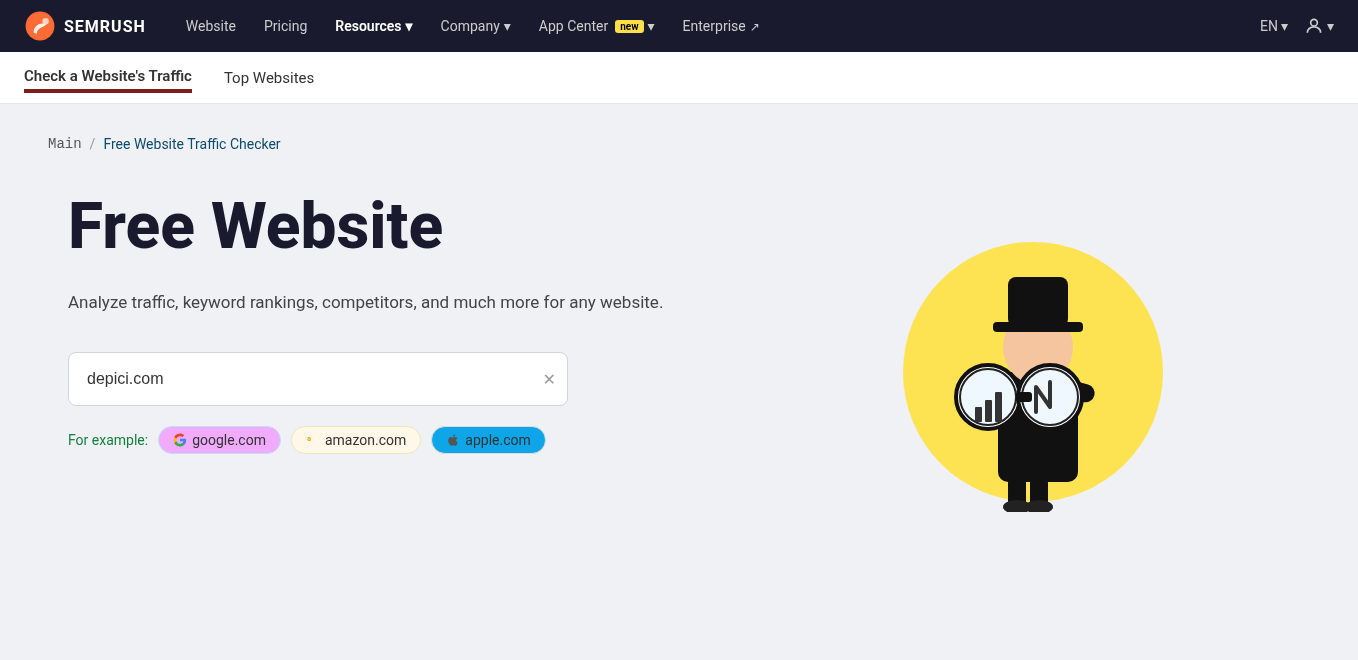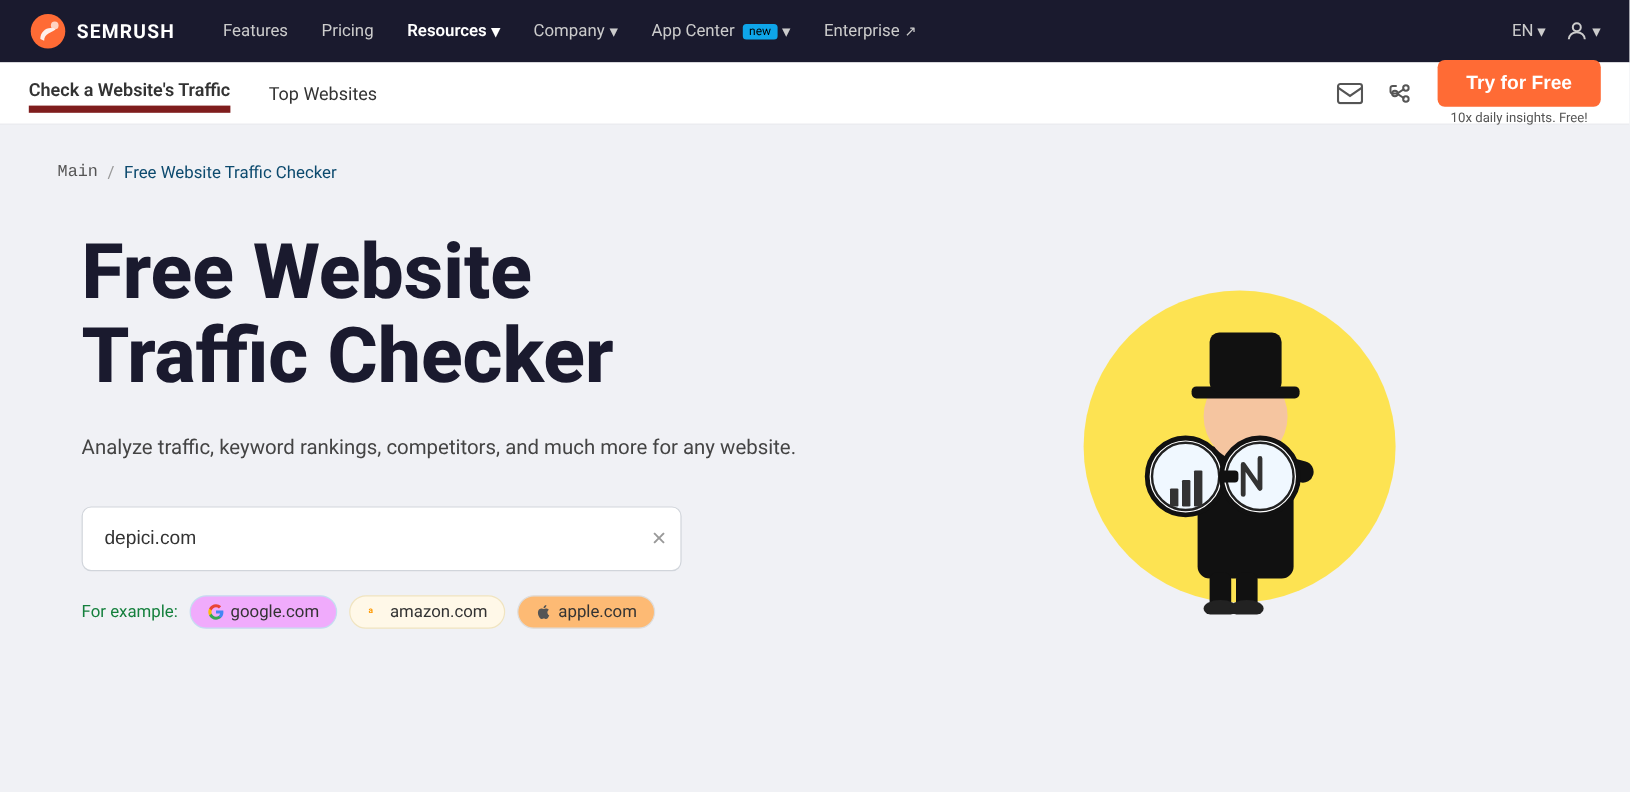--- a/index.html
+++ b/index.html
@@ -40,24 +40,24 @@
       color: #ccc;
       font-size: 14px;
       cursor: pointer;
       display: flex;
       align-items: center;
       gap: 4px;
       white-space: nowrap;
     }
     .nav-item.active { color: white; font-weight: 600; }
     .nav-badge {
-      background: #0ea5e9;
+      background: #fde047;
       color: #000;
       font-size: 10px;
-      font-weight: 400;
+      font-weight: 700;
       padding: 1px 5px;
       border-radius: 3px;
       margin-left: 3px;
     }
     .nav-right {
       display: flex;
       align-items: center;
       gap: 16px;
       margin-left: auto;
     }
@@ -95,21 +95,21 @@
     }
     .sub-nav-link {
       font-size: 15px;
       color: #333;
       cursor: pointer;
       white-space: nowrap;
       padding: 4px 0;
     }
     .sub-nav-link.active {
       font-weight: 600;
-      border-bottom: 6px solid #7f1d1d;
+      border-bottom: 4px solid #7f1d1d;
     }
     .sub-nav-right {
       display: flex;
       align-items: center;
       gap: 20px;
     }
     .icon-btn {
       cursor: pointer;
       color: #555;
       font-size: 20px;
@@ -248,21 +248,21 @@
       background: #e8f0fe;
       border-radius: 20px;
       padding: 5px 14px;
       font-size: 14px;
       color: #333;
       cursor: pointer;
       border: 1px solid #d0daf7;
     }
     .google-chip { background: #f0abfc; border-color: #c5ddf0; }
     .amazon-chip { background: #fff8e8; border-color: #f0e4c0; }
-    .apple-chip { background: #fdba74; border-color: #ddd; }
+    .apple-chip { background: #0ea5e9; border-color: #ddd; }
 
     
     .hero-right {
       width: 360px;
       flex-shrink: 0;
       display: flex;
       justify-content: center;
       align-items: center;
       margin-top: -20px;
     }
@@ -286,21 +286,21 @@
 
     <svg class="logo-icon" viewBox="0 0 40 40" fill="none" xmlns="http://www.w3.org/2000/svg">
       <ellipse cx="20" cy="20" rx="18" ry="18" fill="#ff6b35"></ellipse>
       <path d="M12 28 C12 20, 20 14, 28 18 C24 22, 16 22, 16 30" fill="white" opacity="0.9"></path>
       <circle cx="27" cy="14" r="4" fill="white" opacity="0.7"></circle>
     </svg>
     <span class="logo-text">SEMRUSH</span>
   </div>
 
   <div class="nav-items">
-    <span class="nav-item">Features</span>
+    <span class="nav-item">Website</span>
     <span class="nav-item">Pricing</span>
     <span class="nav-item active">
       <span>Resources</span>
       <span class="chevron-down"></span>
     </span>
     <span class="nav-item">
       <span>Company</span>
       <span class="chevron-down"></span>
     </span>
     <span class="nav-item">
@@ -327,55 +327,34 @@
       <span class="chevron-down"></span>
     </span>
   </div>
 </nav>
 
 <div class="sub-nav">
   <div class="sub-nav-links">
     <span class="sub-nav-link active">Check a Website's Traffic</span>
     <span class="sub-nav-link">Top Websites</span>
   </div>
-  <div class="sub-nav-right">
-    <span class="icon-btn">
-      <svg width="22" height="18" viewBox="0 0 22 18" fill="none">
-        <rect x="1" y="1" width="20" height="16" rx="2" stroke="#555" stroke-width="1.8"></rect>
-        <path d="M1 4l10 7 10-7" stroke="#555" stroke-width="1.8"></path>
-      </svg>
-    </span>
-    <span class="icon-btn">
-      <svg width="22" height="22" viewBox="0 0 24 24" fill="none">
-        <path d="M9 12L15 8M9 12L15 16M9 12H5a2 2 0 01-2-2V7a2 2 0 012-2h3" stroke="#555" stroke-width="1.8" stroke-linecap="round"></path>
-        <circle cx="17" cy="7" r="2.5" stroke="#555" stroke-width="1.8"></circle>
-        <circle cx="17" cy="17" r="2.5" stroke="#555" stroke-width="1.8"></circle>
-        <circle cx="7" cy="12" r="2.5" stroke="#555" stroke-width="1.8"></circle>
-      </svg>
-    </span>
-    <div class="try-free-wrapper">
-      <button class="try-free-btn">Try for Free</button>
-      <span class="try-free-sub">10x daily insights. Free!</span>
-    </div>
-  </div>
 </div>
 
 <main class="main-content">
 
   <div class="breadcrumb">
     <span class="breadcrumb-link">Main</span>
     <span class="breadcrumb-sep">/</span>
     <span class="breadcrumb-current">Free Website Traffic Checker</span>
   </div>
 
   <div class="hero">
     <div class="hero-left">
       <h1 class="hero-title">
         <span>Free Website</span><br>
-        <span>Traffic Checker</span>
       </h1>
       <p class="hero-subtitle">Analyze traffic, keyword rankings, competitors, and much more for any website.</p>
 
       <div class="search-bar">
         <div class="search-input-wrapper">
           <input type="text" class="search-input" value="depici.com" style="">
           <span class="search-clear">✕</span>
         </div>
       </div>
 

